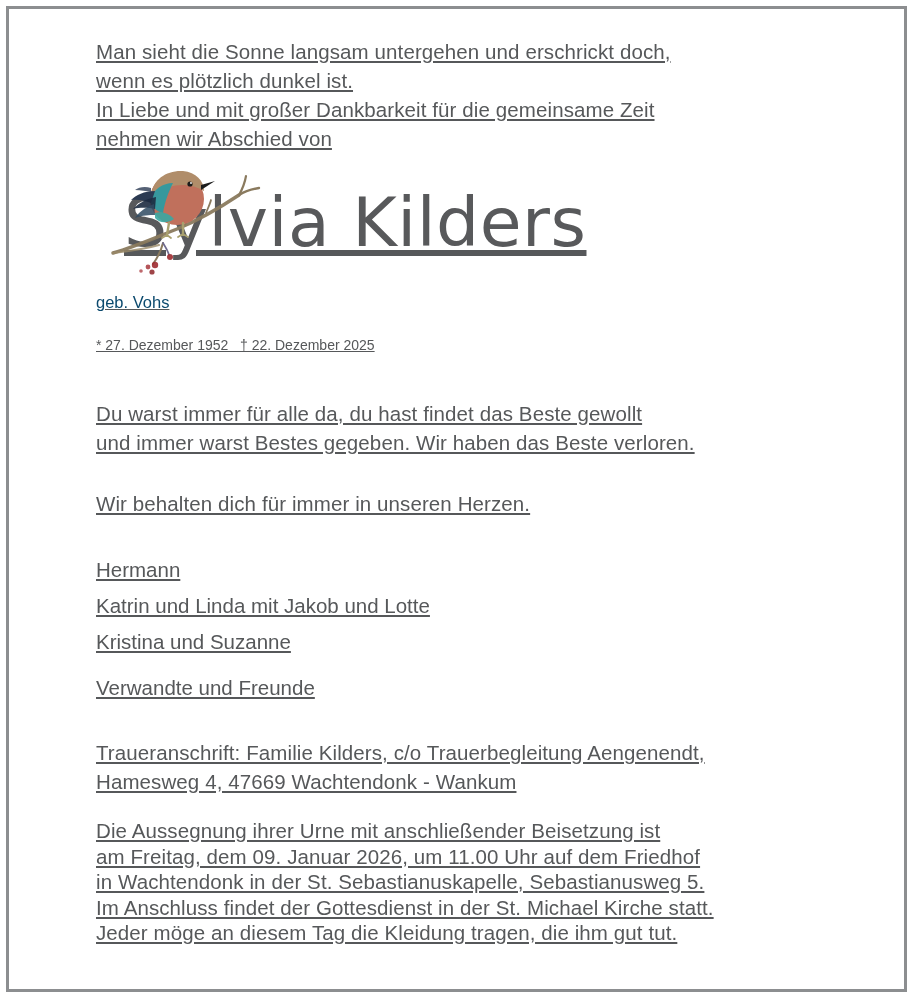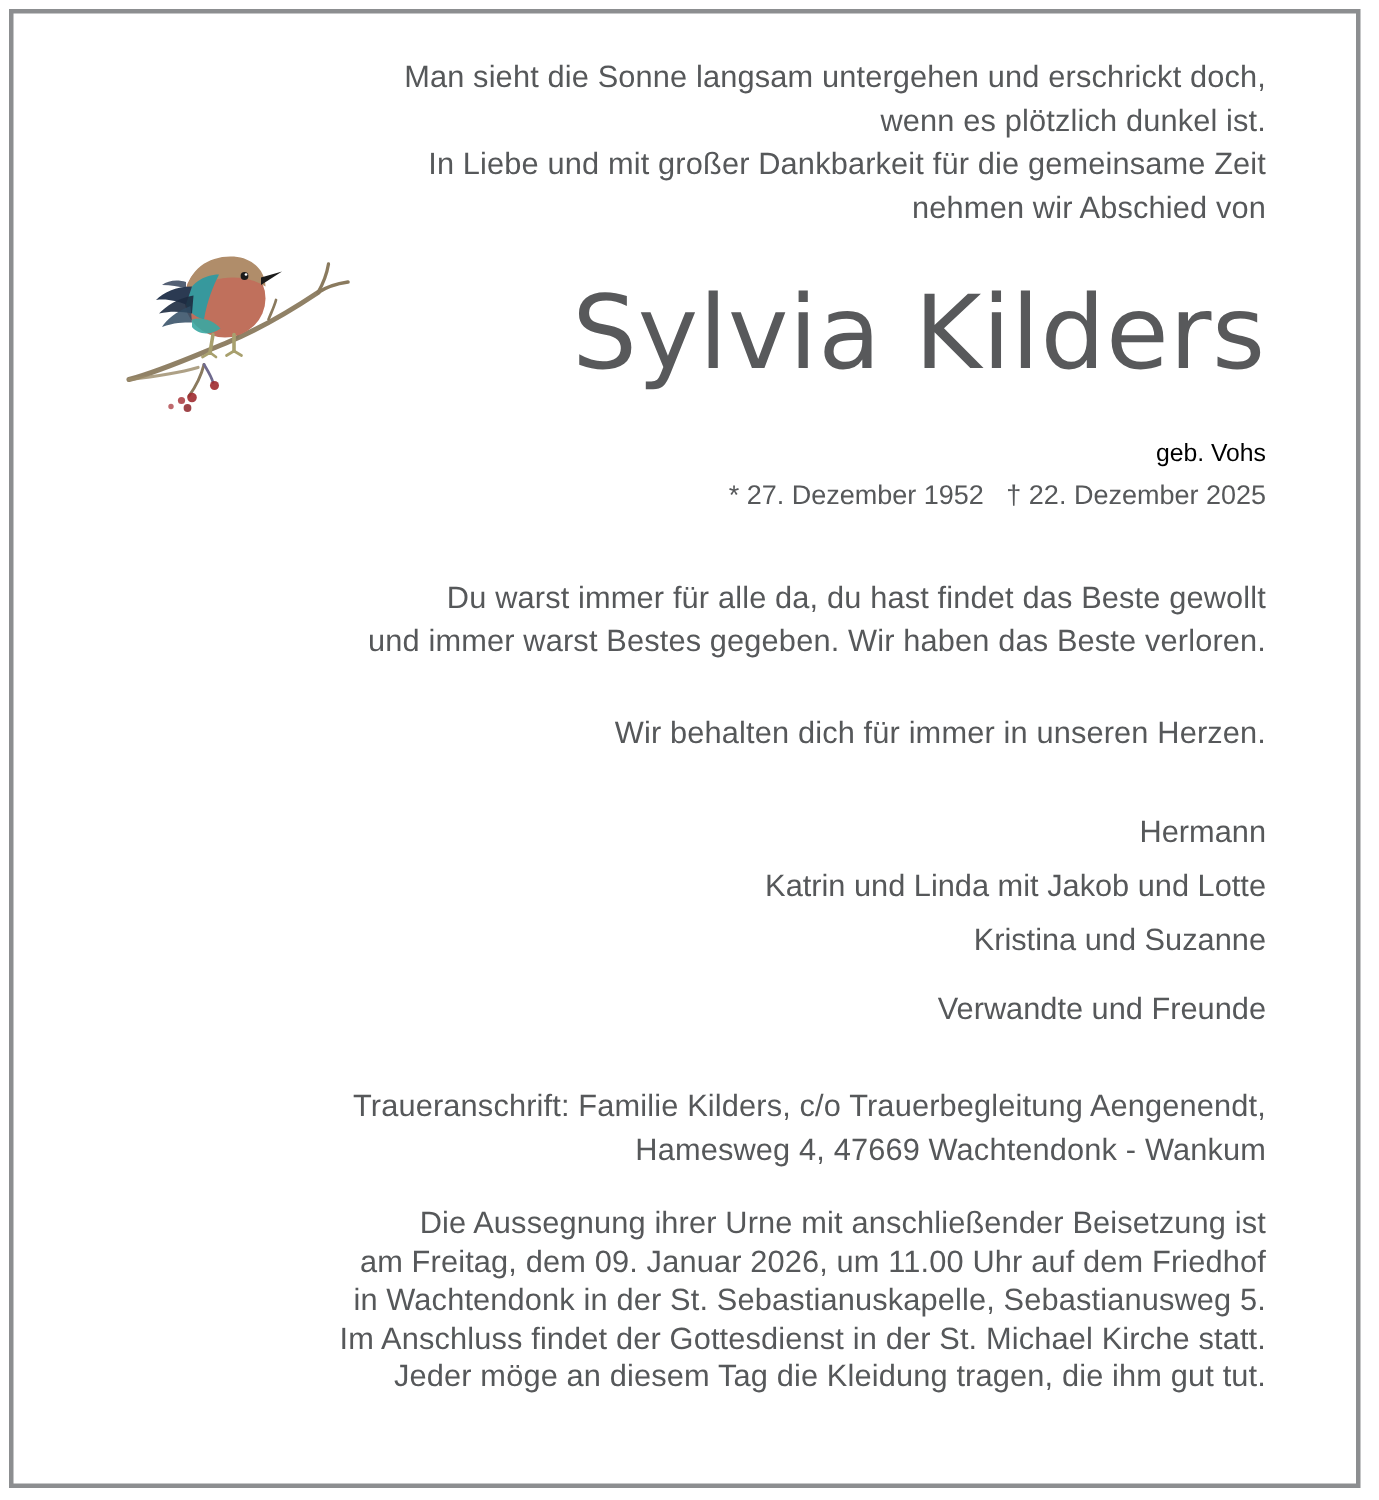--- a/index.html
+++ b/index.html
@@ -21,23 +21,24 @@
     height: 986px;
     box-sizing: border-box;
     border: 3px solid #8c8e90;
     background: #ffffff;
   }
   #notice-inner {
     position: relative;
     width: 100%;
     height: 100%;
     box-sizing: border-box;
-    padding: 22px 60px 0 60px;
-    text-align: right;
-    color: #56585a;
+    padding: 22px 60px 0 87px;
+    text-align: left;
+    color: #56585a;
+    text-decoration: underline;
   }
 
   .para {
     font-size: 20.5px;
     line-height: 29px;
     color: #56585a;
     letter-spacing: 0.1px;
   }
   .para .ln { display: block; }
 
@@ -67,28 +68,28 @@
     color: #58595b;
     letter-spacing: 0.5px;
     line-height: 1;
     padding-top: 22px;
     padding-left: 28px;
   }
 
   #maiden-name {
     font-size: 16.5px;
     line-height: 22px;
-    color: #000000;
+    color: #0c4a6e;
     margin-top: 6px;
   }
   #life-dates {
-    font-size: 18px;
+    font-size: 14px;
     line-height: 24px;
     color: #56585a;
-    margin-top: 5px;
+    margin-top: 20px;
     white-space: pre;
   }
 
   #tribute-block { margin-top: 42px; }
   #keepsake-block { margin-top: 32px; }
 
   #mourners-block {
     margin-top: 34px;
     font-size: 20.5px;
     line-height: 36px;

